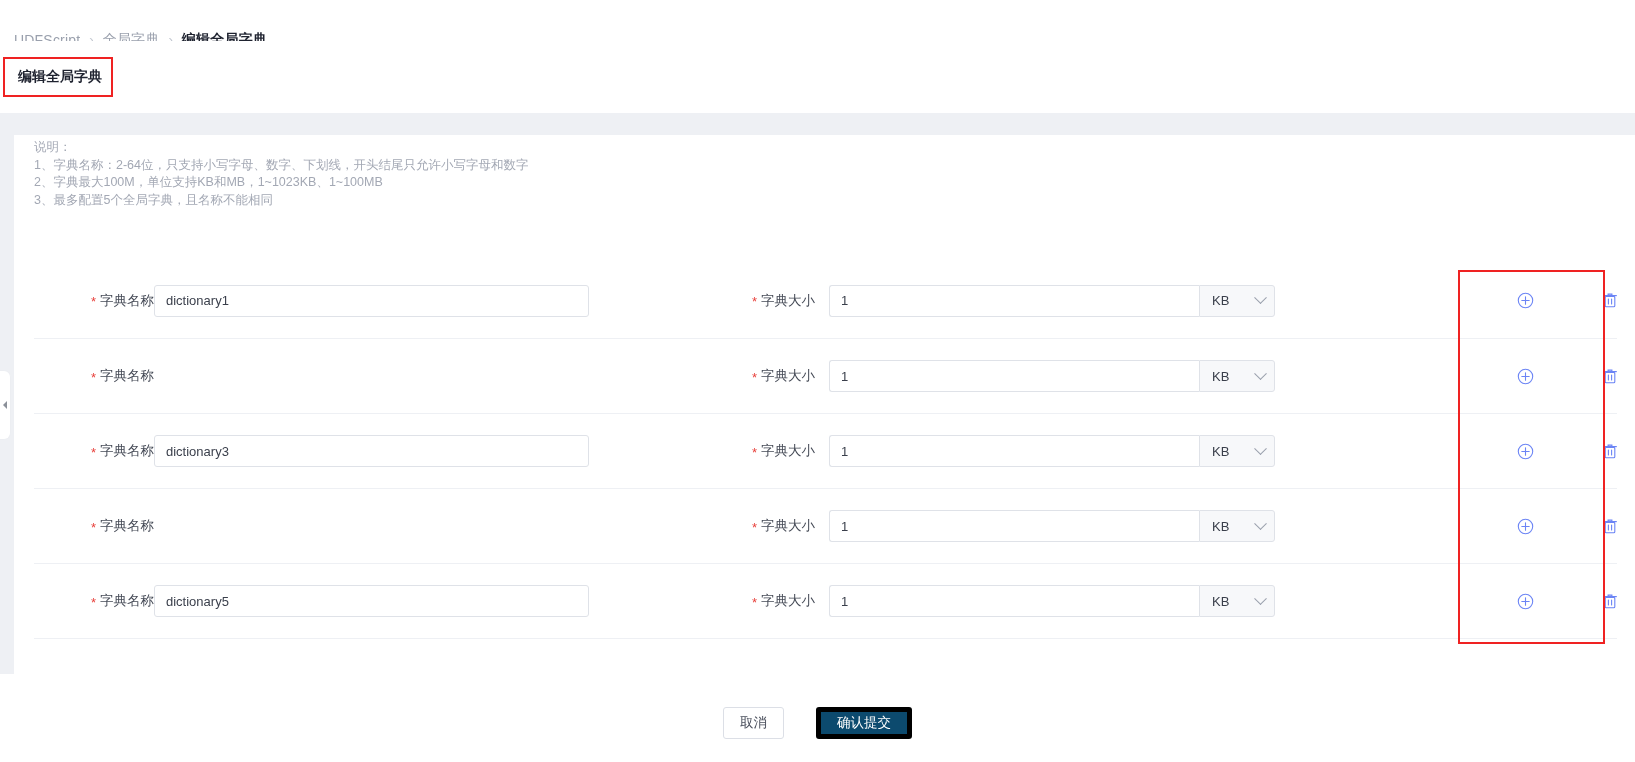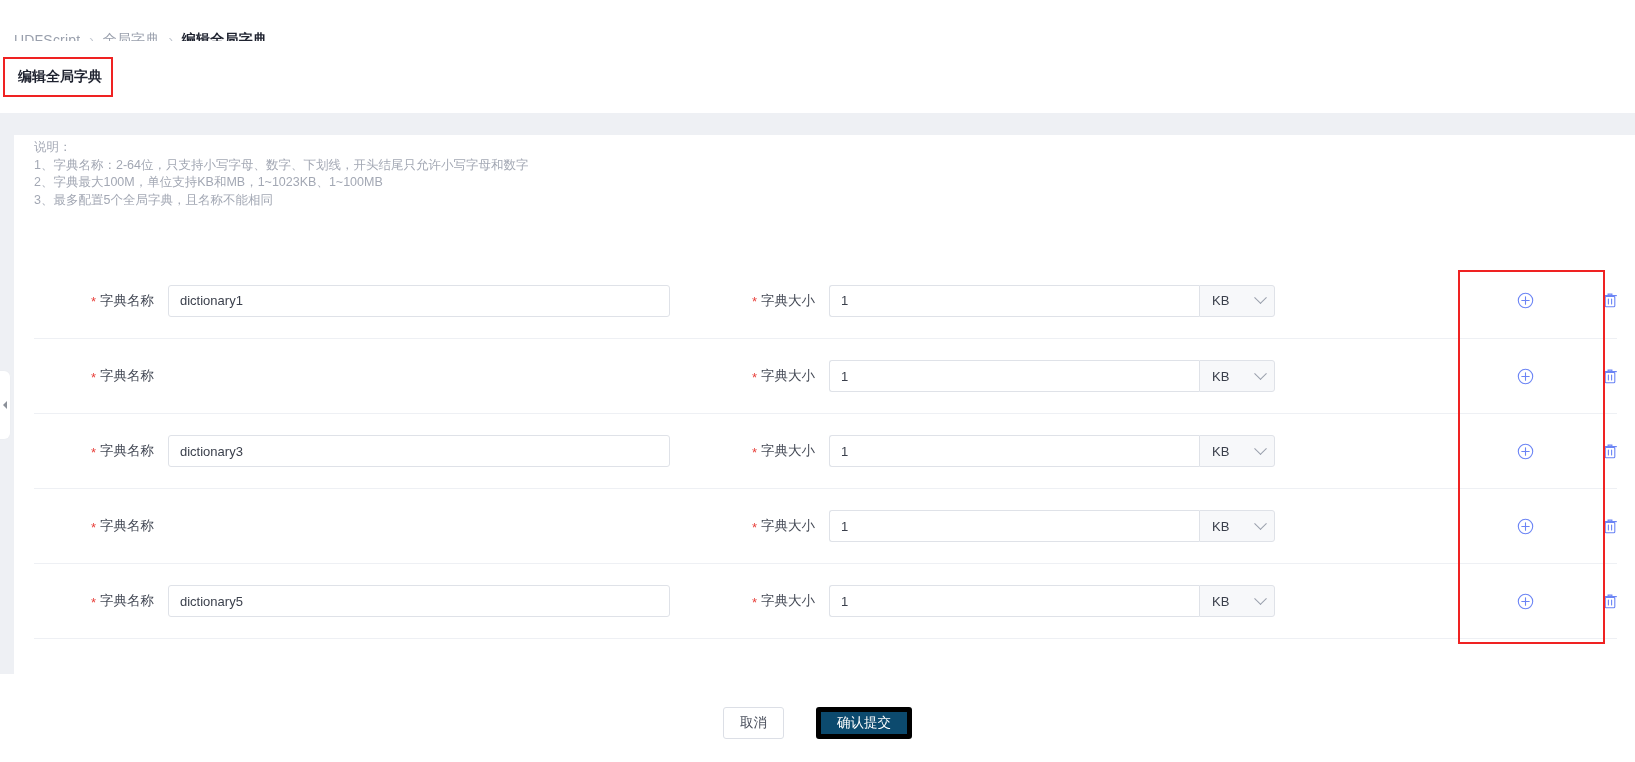--- a/index.html
+++ b/index.html
@@ -125,21 +125,21 @@
     border: 1px solid #dfe2e8;
     border-radius: 3px;
     background: #ffffff;
     font-size: 13px;
     color: #3a3f4b;
     padding: 0 11px;
     display: flex; align-items: center;
     font-family: "Liberation Sans", "DejaVu Sans", sans-serif;
     outline: none;
   }
-  .name-input { width: 502px; margin-left: 14px; }
+  .name-input { width: 435px; }
 
   .size-field { position: absolute; left: 705px; }
   .size-field .field-label { width: 76px; }
   .size-combo {
     display: flex; align-items: stretch; margin-left: 14px;
   }
   .size-input {
     width: 370px;
     border-right: none;
     border-radius: 3px 0 0 3px;

